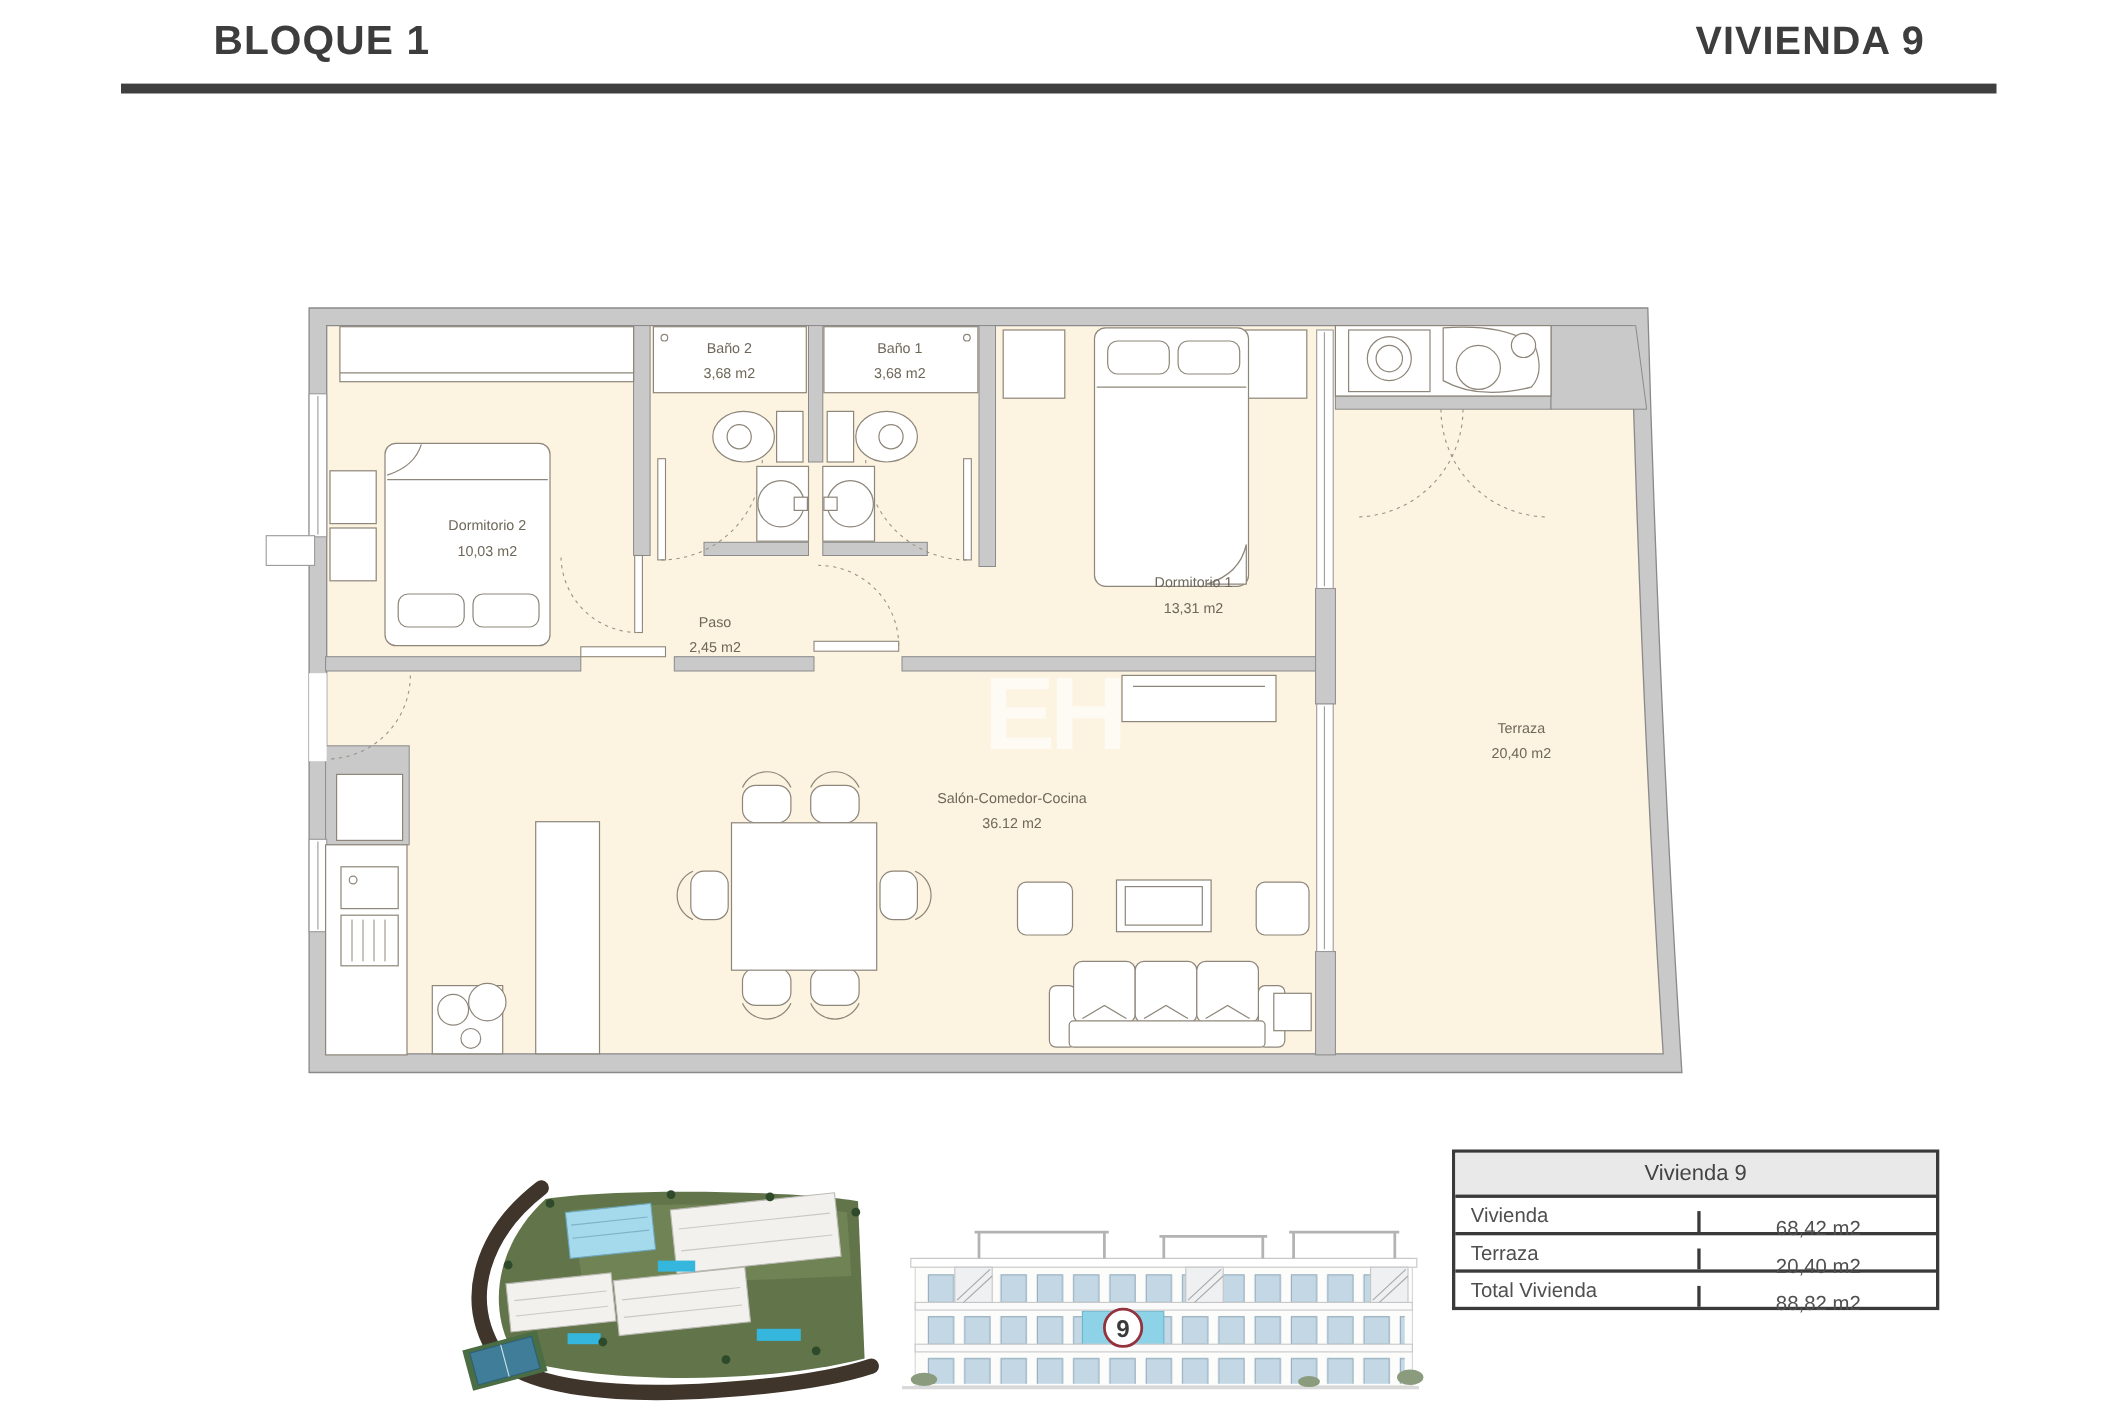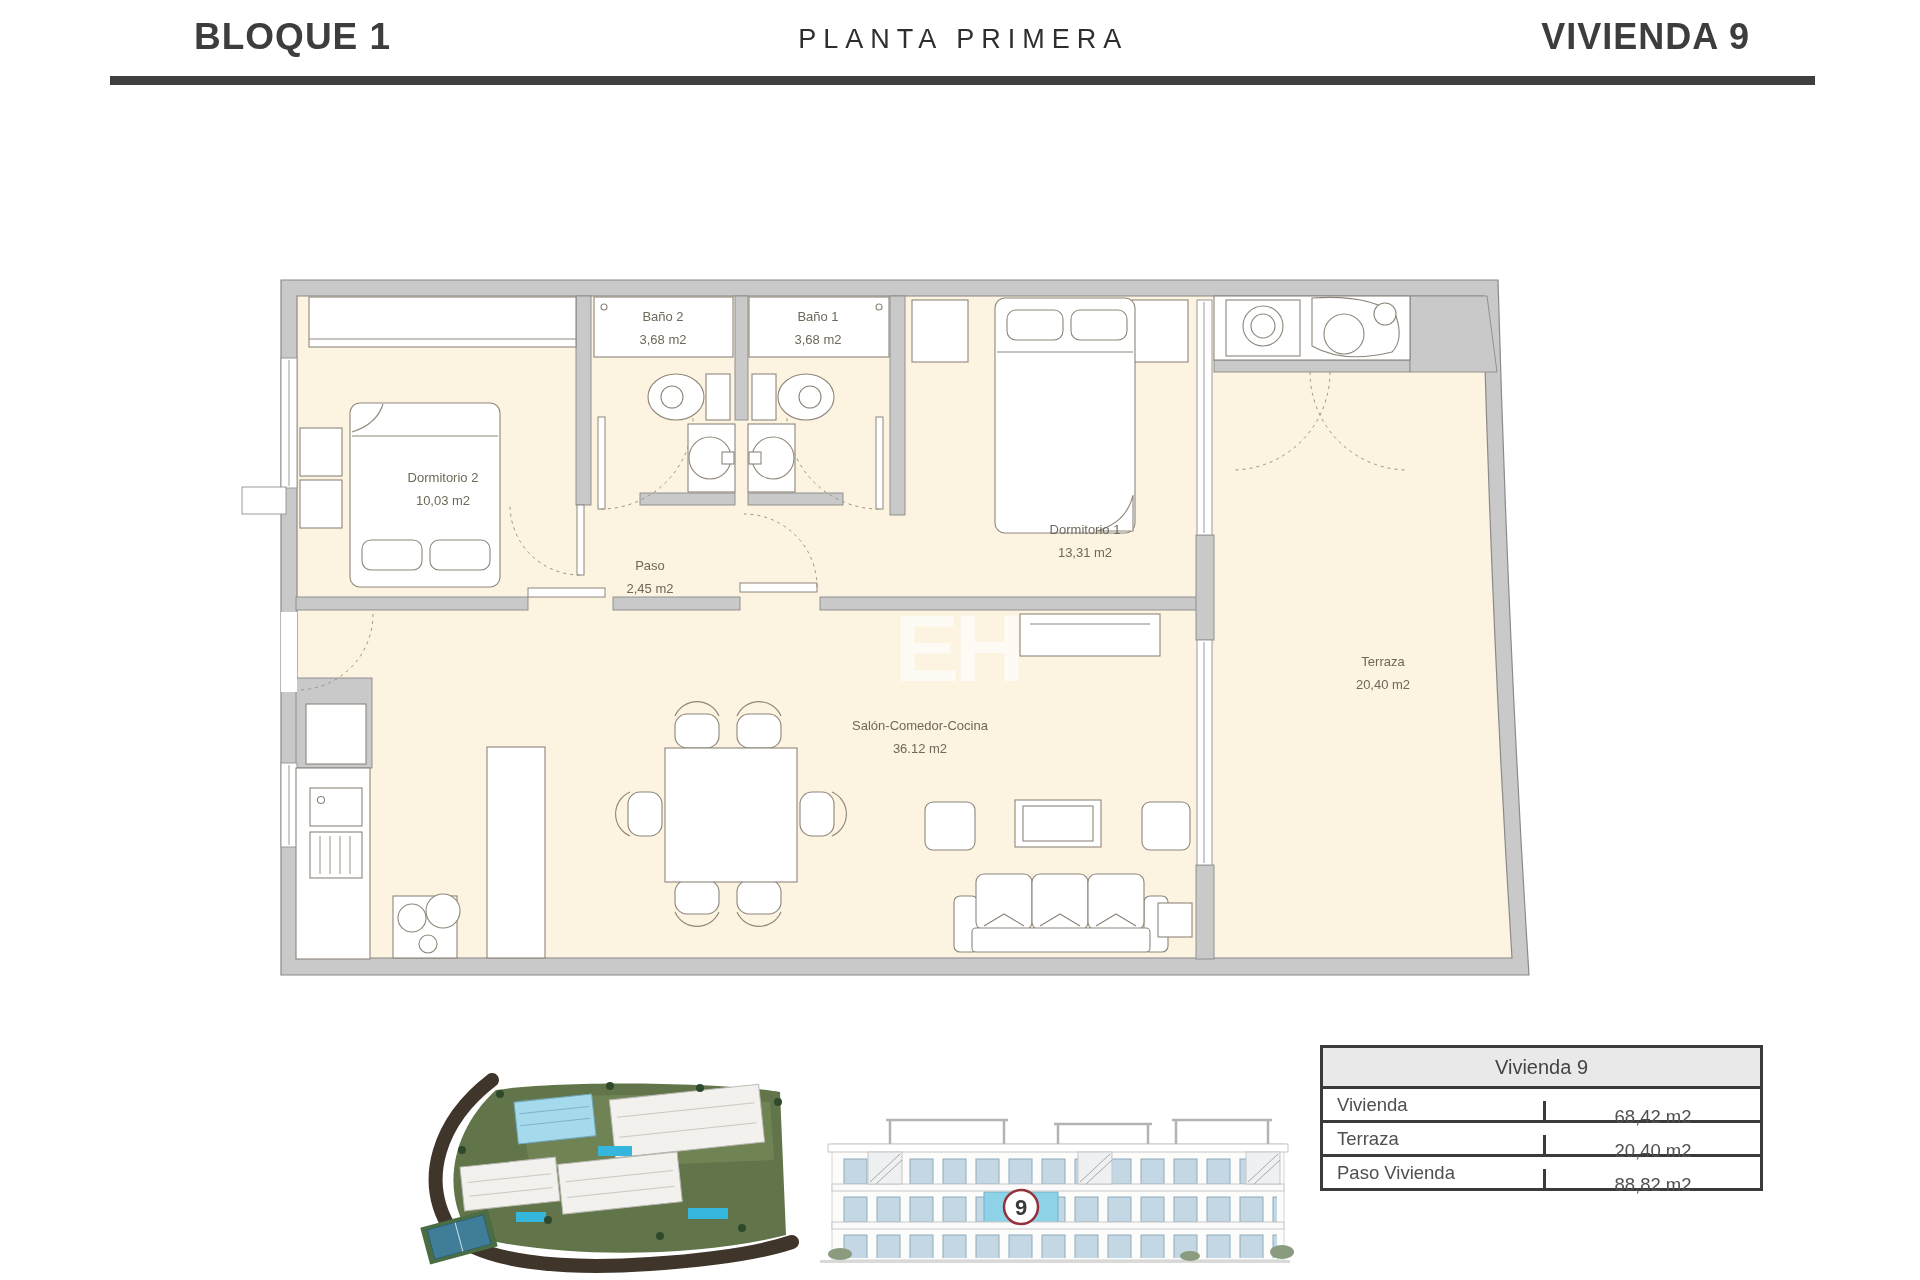--- a/index.html
+++ b/index.html
@@ -24,21 +24,20 @@
   .sumtable .tlab{flex:0 0 206px;padding-left:14px;}
   .sumtable .tval{flex:1;text-align:center;border-left:3px solid #3a3a3a;align-self:stretch;
     line-height:31px;margin-top:12px;}
 </style>
 </head>
 <body>
 
 <div id="stage">
 
   <div class="abs hdr-left">BLOQUE 1</div>
-  <div class="abs hdr-center">PLANTA PRIMERA</div>
   <div class="abs hdr-right">VIVIENDA 9</div>
   <div class="abs hdr-bar"></div>
 
   <svg class="abs" style="left:0;top:0" width="1920" height="1280" viewBox="0 0 1920 1280">
     <defs>
       <pattern id="winp" width="33" height="38" patternUnits="userSpaceOnUse" patternTransform="translate(841,1152)">
         <rect x="3" y="7" width="23" height="25" fill="#c3d8e4" stroke="#8fa9ba" stroke-width="1"></rect>
       </pattern>
     </defs>
 
@@ -337,18 +336,18 @@
     <div class="thead">Vivienda 9</div>
     <div class="trow">
       <div class="tlab">Vivienda</div>
       <div class="tval">68,42 m2</div>
     </div>
     <div class="trow">
       <div class="tlab">Terraza</div>
       <div class="tval">20,40 m2</div>
     </div>
     <div class="trow">
-      <div class="tlab">Paso Vivienda</div>
+      <div class="tlab">Total Vivienda</div>
       <div class="tval">88,82 m2</div>
     </div>
   </div>
 
 </div>
 
 </body></html>

